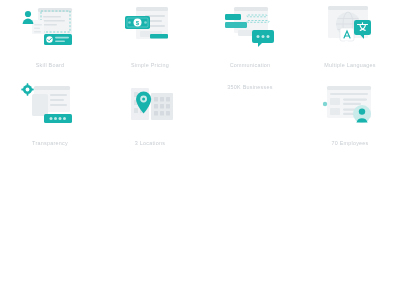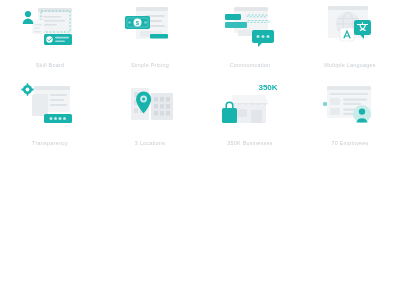--- a/index.html
+++ b/index.html
@@ -225,45 +225,20 @@
 
         <path d="M22 21 a7.6 7.6 0 0 1 15.2 0 c0 6 -7.6 14.5 -7.6 14.5 S22 27 22 21 z" fill="#19B3AE"></path>
         <circle cx="29.6" cy="21" r="3.4" fill="#C9EBEA"></circle>
         <circle cx="29.6" cy="21" r="1.5" fill="#19B3AE"></circle>
       </svg>
     </div>
     <div class="cell-label">3 Locations</div>
   </div>
 
   <div class="feature-cell">
-    <div class="cell-art">
-      <svg viewBox="0 0 72 56" xmlns="http://www.w3.org/2000/svg">
-
-        <text x="54" y="12" font-family="Liberation Sans, sans-serif" font-size="8" font-weight="700" fill="#19B3AE" text-anchor="middle">350K</text>
-
-        <rect x="18" y="25" width="34" height="20" rx="1" fill="#EDEFF2"></rect>
-
-        <path d="M16 25 l3 -8 h32 l3 8 z" fill="#F3F5F7"></path>
-        <g fill="#E3E7EA">
-          <path d="M16 25 q3 4 6.3 0 z"></path>
-          <path d="M22.3 25 q3.2 4 6.4 0 z"></path>
-          <path d="M28.7 25 q3.2 4 6.4 0 z"></path>
-          <path d="M35.1 25 q3.2 4 6.4 0 z"></path>
-          <path d="M41.5 25 q3.2 4 6.4 0 z"></path>
-          <path d="M47.9 25 q3.1 4 6.1 0 z"></path>
-        </g>
-
-        <rect x="37" y="32" width="11" height="13" rx="0.8" fill="#E2E6EA"></rect>
-
-        <rect x="22" y="31" width="11" height="8" rx="0.8" fill="#E2E6EA"></rect>
-
-        <rect x="8" y="30" width="15" height="15" rx="1.6" fill="#19B3AE"></rect>
-        <path d="M12.2 30 v-2.4 a3.3 3.3 0 0 1 6.6 0 v2.4" fill="none" stroke="#19B3AE" stroke-width="1.5" stroke-linecap="round"></path>
-      </svg>
-    </div>
     <div class="cell-label">350K Businesses</div>
   </div>
 
   <div class="feature-cell">
     <div class="cell-art">
       <svg viewBox="0 0 72 56" xmlns="http://www.w3.org/2000/svg">
 
         <rect x="13" y="8" width="44" height="32" rx="1.5" fill="#F3F5F7"></rect>
         <rect x="13" y="8" width="44" height="4" rx="1.5" fill="#E4E8EB"></rect>
         <rect x="16" y="15" width="38" height="2" rx="1" fill="#E0E5E9"></rect>

